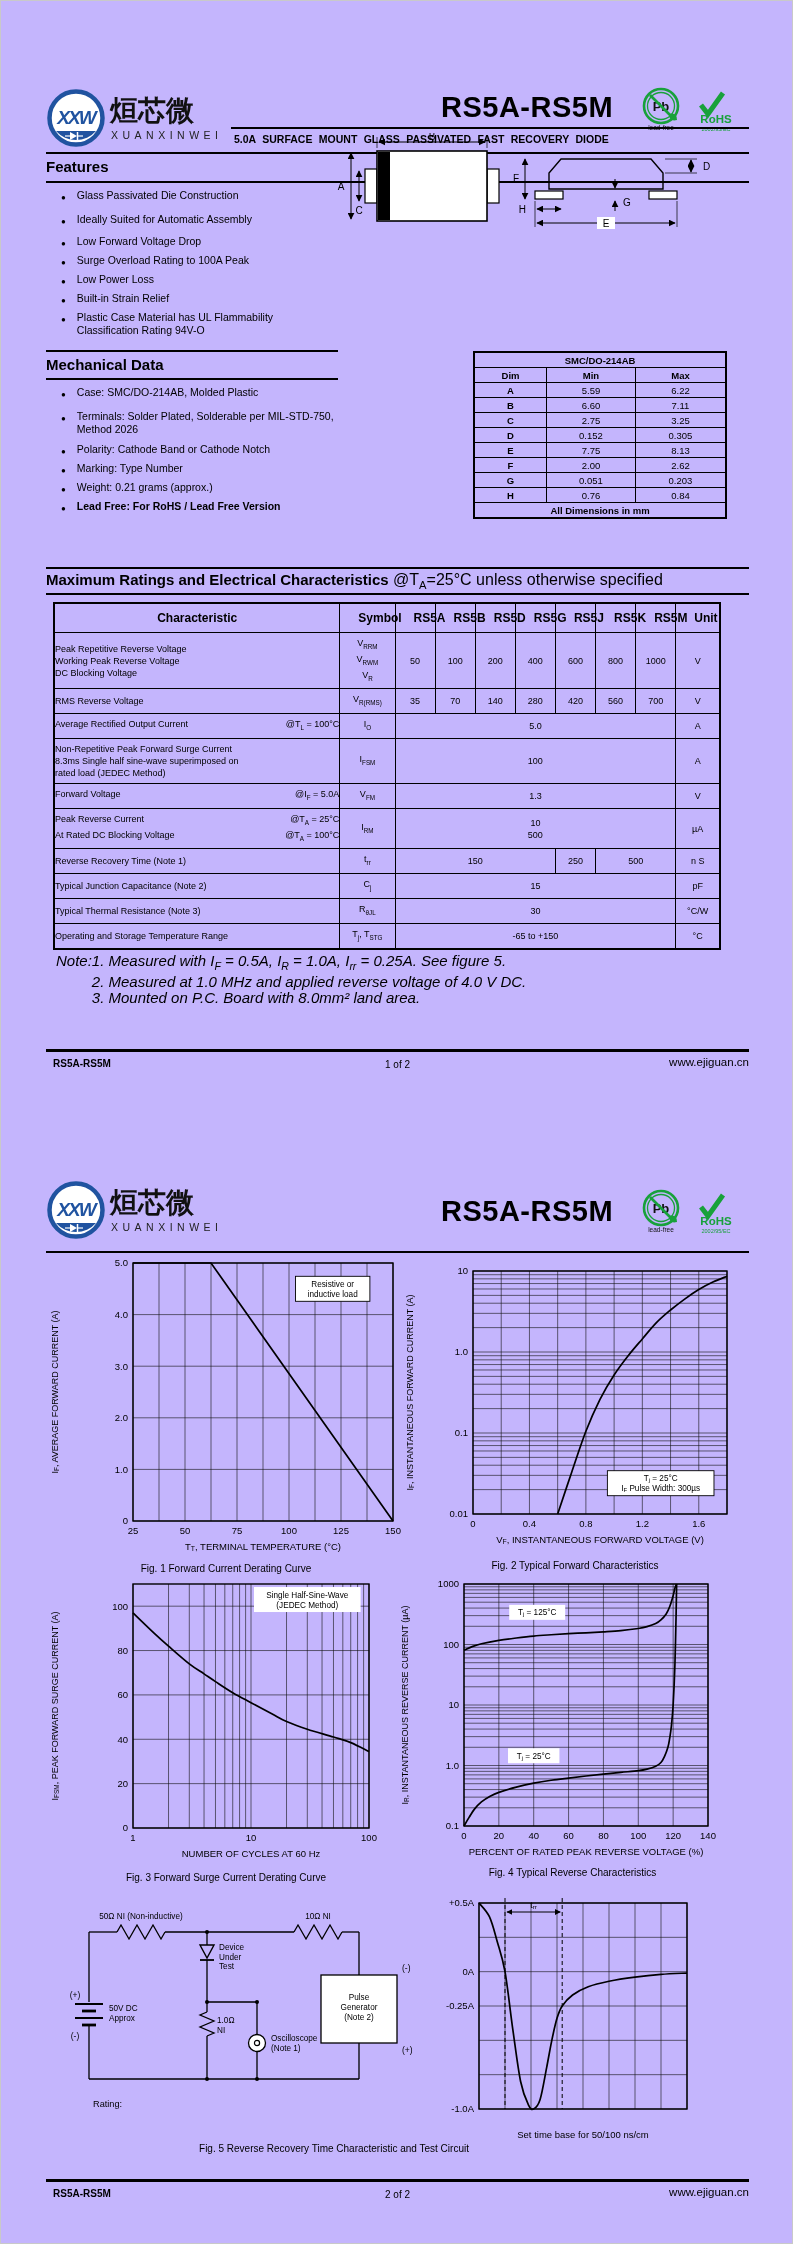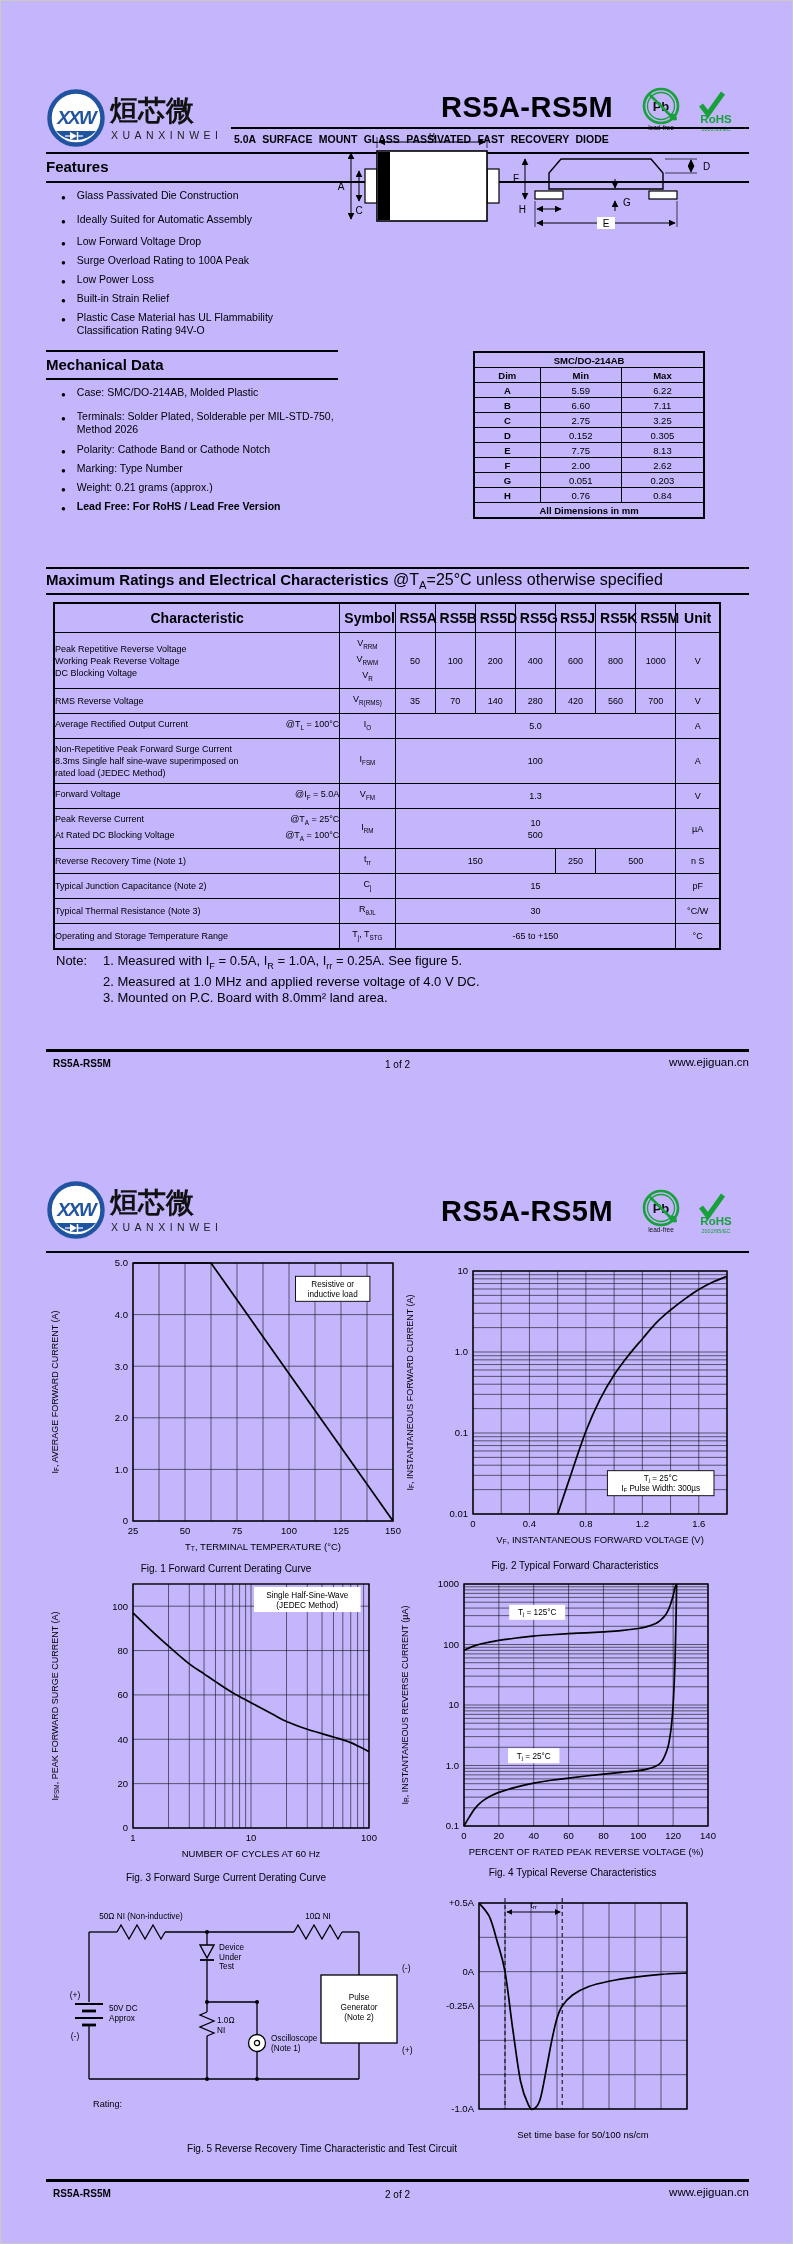--- a/index.html
+++ b/index.html
@@ -10,32 +10,32 @@
   .sec-title{font-weight:bold;font-size:15px;}
   .cond-small{font-size:16px;font-weight:normal;}
   .part-title{font-size:29px;font-weight:bold;letter-spacing:.5px;}
   .subtitle{font-size:10.5px;font-weight:bold;word-spacing:3.5px;}
   ul.blist{list-style:none;margin:0;padding:0;font-size:10.5px;line-height:13px;}
   ul.blist li{display:flex;gap:11px;margin-bottom:4px;}
   ul.blist li:first-child{margin-bottom:9px;}
   ul.blist li:nth-child(2){margin-bottom:7px;}
   ul.blist .blt{font-size:8px;padding-top:2px;}
   ul.blist .b{font-weight:bold;}
-  table.dimt{border-collapse:collapse;width:232px;font-size:9.5px;text-align:center;border:2px solid #000;}
+  table.dimt{border-collapse:collapse;width:254px;font-size:9.5px;text-align:center;border:2px solid #000;}
   table.dimt td{border:1px solid #000;padding:1.5px 2px;}
   table.dimt .tt{font-weight:bold;}
   table.ratings{border-collapse:collapse;width:668px;font-size:9px;border:2px solid #000;table-layout:fixed;}
   table.ratings th,table.ratings td{border:1px solid #000;padding:4px 2px;line-height:12px;}
-  table.ratings th{font-size:14px;padding:8px 4px;}
+  table.ratings th{font-size:12px;padding:8px 18px;}
   table.ratings td.char{text-align:left;padding:4px 0;}
   table.ratings .cl{display:flex;justify-content:space-between;}
   table.ratings .cond{margin-left:8px;white-space:nowrap;}
   table.ratings td.sym,table.ratings td.val{text-align:center;}
   sub{font-size:70%;}
-  .notes{font-size:13px;line-height:16px;display:flex;gap:16px;}
+  .notes{font-size:15px;line-height:16px;display:flex;gap:0;font-style:italic;}
   .cap{font-size:10px;text-align:center;}
   .footer-left{font-weight:bold;font-size:10px;}
   .footer-center{font-size:10px;text-align:center;}
   .footer-right{font-size:11.5px;text-align:right;}
   .cnotes{font-size:9.2px;line-height:15px;}
 </style>
 </head>
 <body>
 
 <div id="page">
@@ -748,20 +748,20 @@
           <marker id="arrfig5_wave" viewBox="0 0 10 10" refX="9" refY="5" markerWidth="6" markerHeight="6" orient="auto-start-reverse">
             <path d="M0,0L10,5L0,10z" fill="#000"></path>
           </marker>
         </defs>
         <line x1="84" y1="5" x2="84" y2="216" stroke="#000" stroke-width="1" stroke-dasharray="4 3"></line>
         <line x1="141.2" y1="5" x2="141.2" y2="216" stroke="#000" stroke-width="1" stroke-dasharray="4 3"></line>
         <line x1="86" y1="19" x2="139.2" y2="19" stroke="#000" stroke-width="1" marker-start="url(#arrfig5_wave)" marker-end="url(#arrfig5_wave)"></line>
         <text x="112.6" y="15" text-anchor="middle" font-size="8.5" fill="#000"><tspan>t</tspan><tspan baseline-shift="-20%" font-size="72%">rr</tspan></text>
       </svg></div>
 
-  <div class="cap abs" style="left:4px;top:2142px;width:634px">Fig. 5  Reverse Recovery Time Characteristic and Test Circuit</div>
+  <div class="cap abs" style="left:16px;top:2142px;width:634px">Fig. 5  Reverse Recovery Time Characteristic and Test Circuit</div>
 
   <div class="rule" style="left:45px;top:2178px;width:703px;height:2.5px"></div>
   <div class="abs footer-left" style="left:52px;top:2187px">RS5A-RS5M</div>
   <div class="abs footer-center" style="left:45px;top:2188px;width:703px">2 of 2</div>
   <div class="abs footer-right" style="left:548px;top:2185px;width:200px">www.ejiguan.cn</div>
 
 </div>
 
 </body></html>

